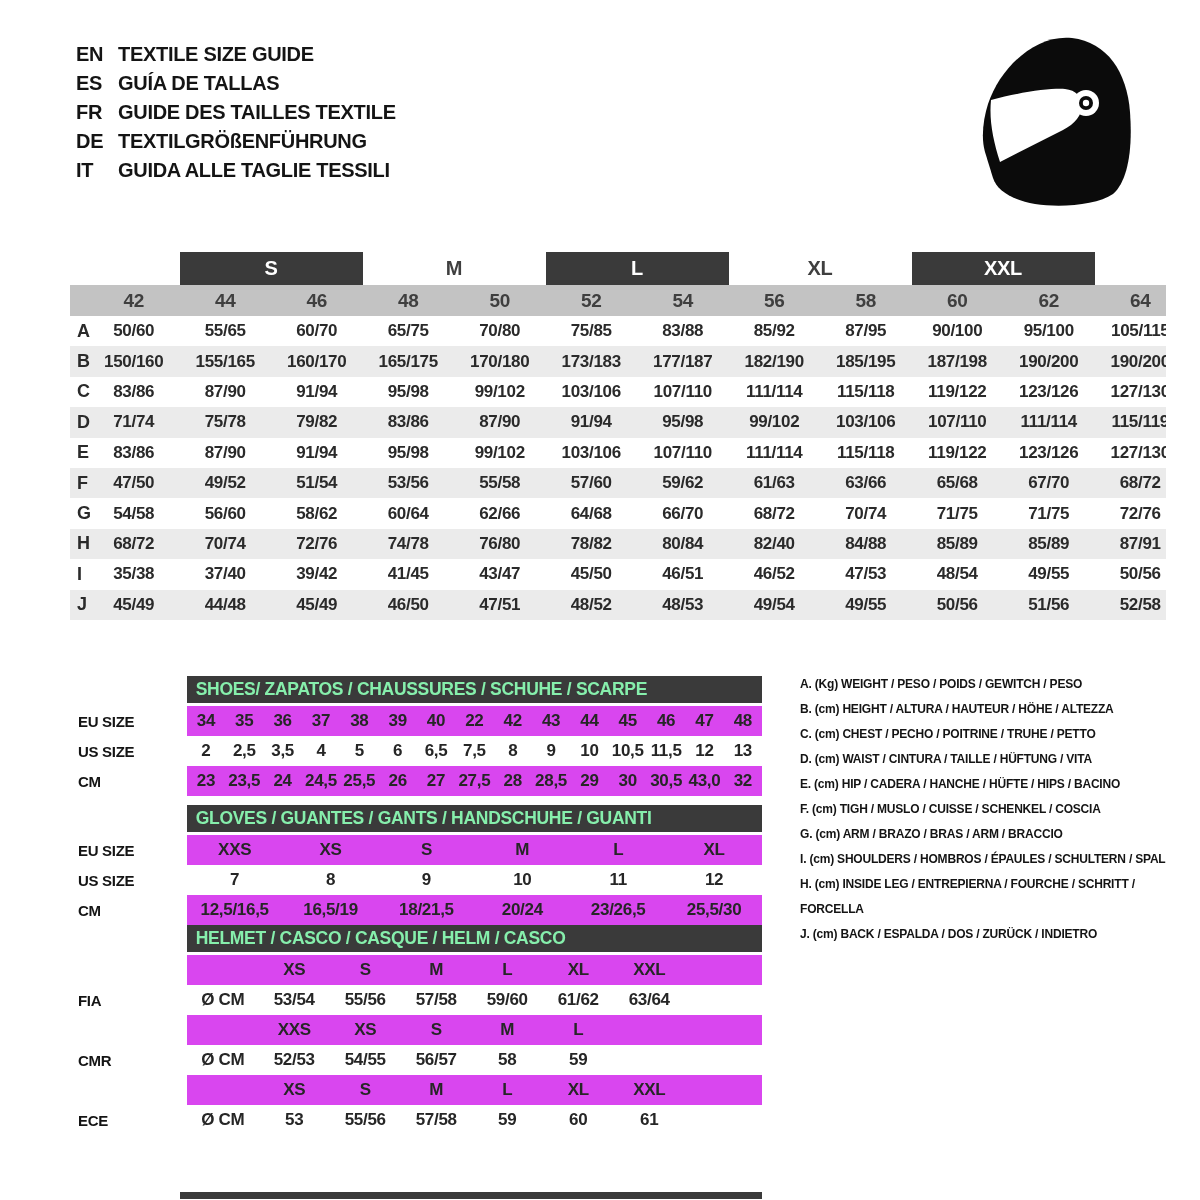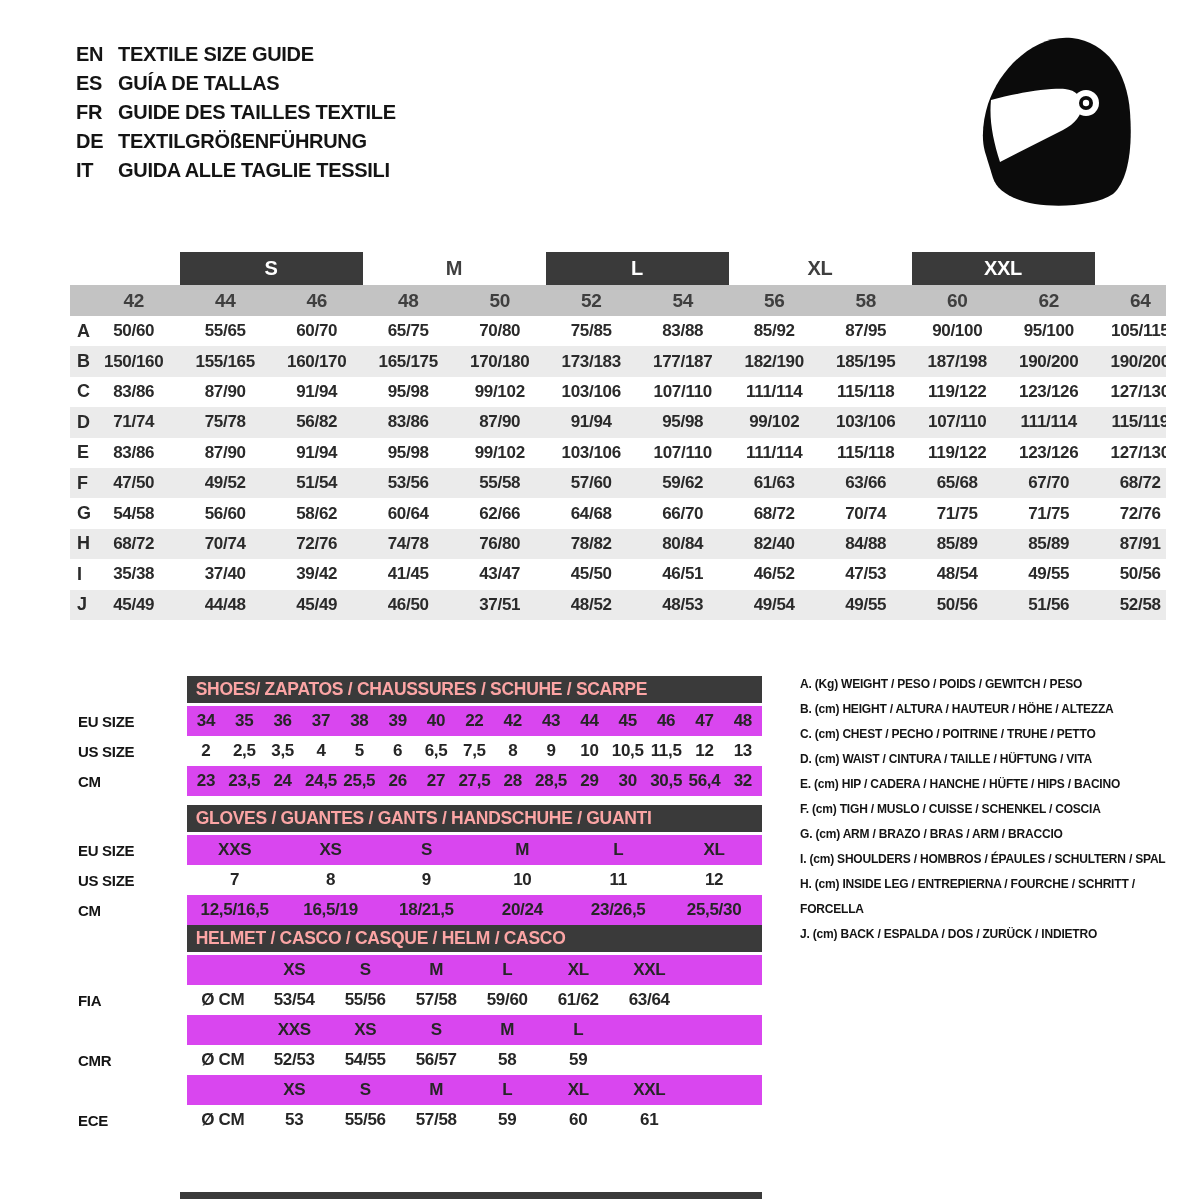--- a/index.html
+++ b/index.html
@@ -29,21 +29,21 @@
   .num-row{height:31px;background:#c3c3c3;font-size:19px;color:#3f3f3f;}
   .data-row{height:30.4px;font-size:17px;color:#2a2a2a;}
   .data-row.shaded{background:#ebebeb;}
   .letter-cell{display:flex;align-items:center;justify-content:flex-start;padding-left:7px;font-size:18px;}
 
   
   .sub-table{position:absolute;left:70px;width:692px;letter-spacing:-0.3px;}
   .srow{display:flex;}
   .slabel{width:110px;display:flex;align-items:center;padding-left:8px;font-size:15px;color:#141414;}
   .scontent{width:582px;}
-  .sbar{width:582px;height:27px;background:#3a3a3a;color:#fca5a5;display:flex;align-items:center;
+  .sbar{width:582px;height:27px;background:#3a3a3a;color:#86efac;display:flex;align-items:center;
         padding-left:9px;box-sizing:border-box;font-size:17.5px;margin-bottom:3px;}
   .rband{height:30px;}
   .rband .scontent.shaded{background:#d946ef;}
   .grid15{display:grid;grid-template-columns:repeat(15,1fr);height:100%;font-size:17px;}
   .grid6{display:grid;grid-template-columns:repeat(6,1fr);height:100%;font-size:17px;}
   .helmet-grid{display:grid;grid-template-columns:72px repeat(6,71px) 1fr;height:100%;font-size:17px;}
 
   
   .legend{position:absolute;left:800px;top:672px;width:400px;font-size:12px;line-height:25px;
           letter-spacing:-0.2px;color:#141414;}
@@ -157,21 +157,21 @@
         <div class="c">111/114</div>
         <div class="c">115/118</div>
         <div class="c">119/122</div>
         <div class="c">123/126</div>
         <div class="c">127/130</div>
       </div>
       <div class="grid-row data-row shaded">
         <div class="letter-cell">D</div>
         <div class="c">71/74</div>
         <div class="c">75/78</div>
-        <div class="c">56/82</div>
+        <div class="c">79/82</div>
         <div class="c">83/86</div>
         <div class="c">87/90</div>
         <div class="c">91/94</div>
         <div class="c">95/98</div>
         <div class="c">99/102</div>
         <div class="c">103/106</div>
         <div class="c">107/110</div>
         <div class="c">111/114</div>
         <div class="c">115/119</div>
       </div>
@@ -249,21 +249,21 @@
         <div class="c">48/54</div>
         <div class="c">49/55</div>
         <div class="c">50/56</div>
       </div>
       <div class="grid-row data-row shaded">
         <div class="letter-cell">J</div>
         <div class="c">45/49</div>
         <div class="c">44/48</div>
         <div class="c">45/49</div>
         <div class="c">46/50</div>
-        <div class="c">37/51</div>
+        <div class="c">47/51</div>
         <div class="c">48/52</div>
         <div class="c">48/53</div>
         <div class="c">49/54</div>
         <div class="c">49/55</div>
         <div class="c">50/56</div>
         <div class="c">51/56</div>
         <div class="c">52/58</div>
       </div>
     </div>
 
@@ -326,21 +326,21 @@
             <div class="c">24,5</div>
             <div class="c">25,5</div>
             <div class="c">26</div>
             <div class="c">27</div>
             <div class="c">27,5</div>
             <div class="c">28</div>
             <div class="c">28,5</div>
             <div class="c">29</div>
             <div class="c">30</div>
             <div class="c">30,5</div>
-            <div class="c">56,4</div>
+            <div class="c">43,0</div>
             <div class="c">32</div>
           </div>
         </div>
       </div>
     </div>
   <div class="sub-table" style="top:805px">
       <div class="srow">
         <div class="slabel"></div>
         <div class="sbar">GLOVES / GUANTES / GANTS / HANDSCHUHE / GUANTI</div>
       </div>

